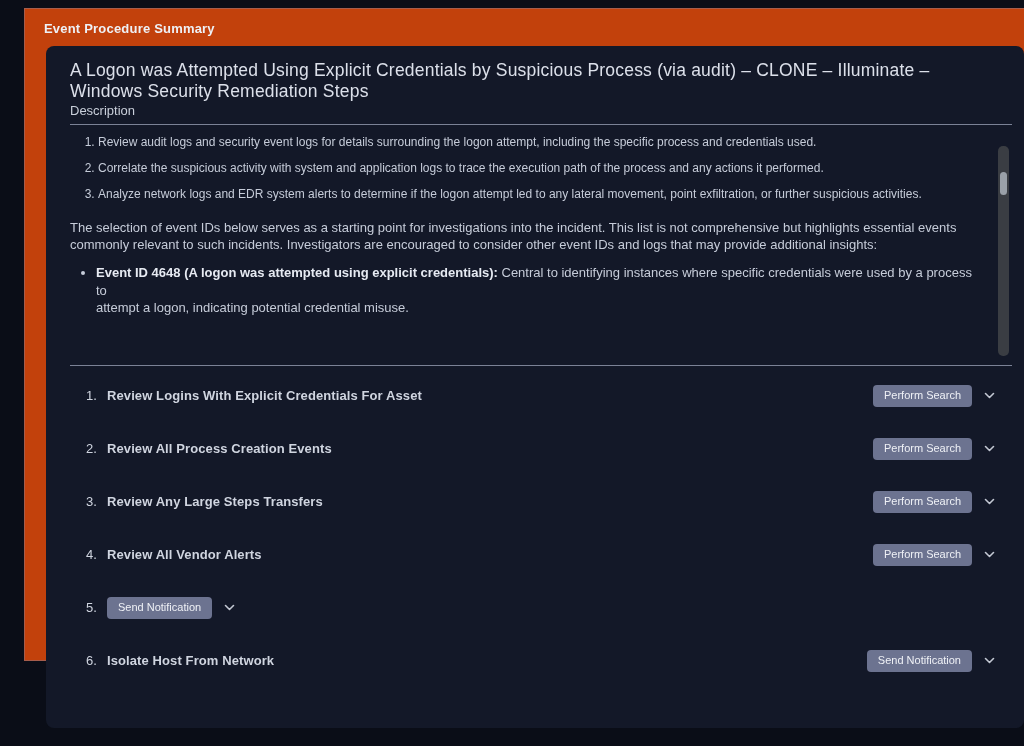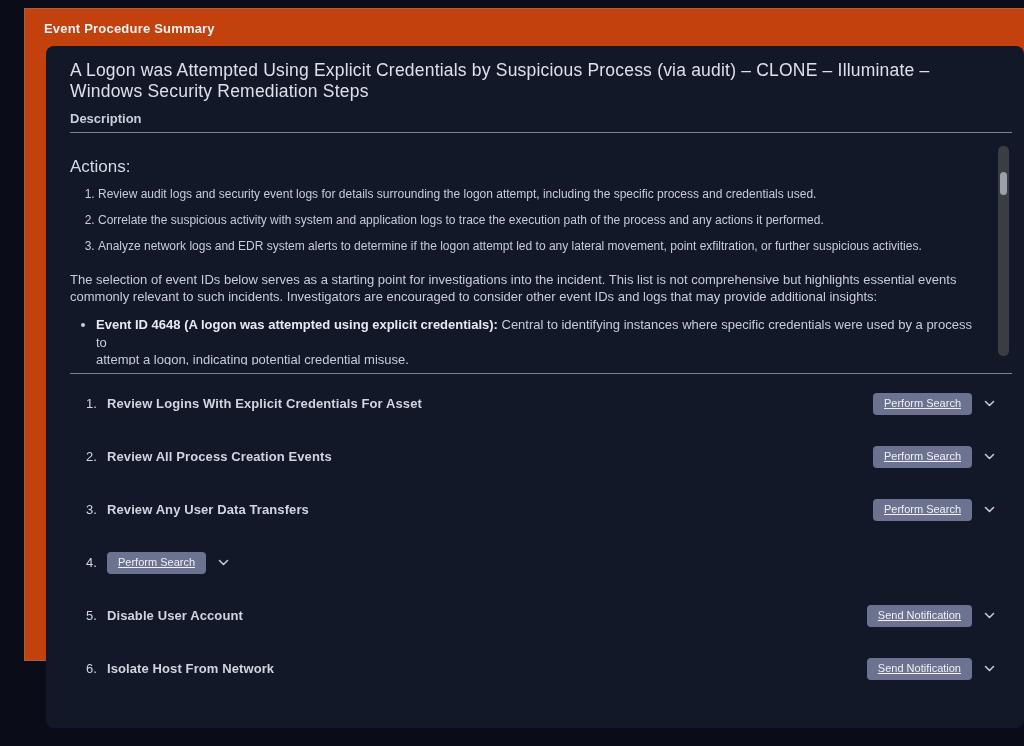--- a/index.html
+++ b/index.html
@@ -34,21 +34,21 @@
     margin: 2px 0 0 0;
     font-size: 17.5px; font-weight: 400;
     line-height: 21px;
     color: #dce0ea;
     white-space: pre-line;
     letter-spacing: 0.2px;
   }
   .section-label {
     font-size: 13px; color: #c9cfda;
   }
-  .desc-label { margin-top: 9px; font-weight: bold; }
+  .desc-label { margin-top: 1px; }
   .divider {
     height: 1px; background: #7b8296;
     margin-top: 6px;
   }
   .desc-scroll {
     position: relative;
     height: 232px;
     overflow: hidden;
     padding-right: 40px;
   }
@@ -100,21 +100,20 @@
   }
   .step-action-button {
     flex: none;
     background: #6c7390;
     color: #eff1f6;
     font-family: "Liberation Sans", sans-serif;
     font-size: 11px; line-height: 1;
     padding: 5px 11px 6px;
     border: none; border-radius: 4px;
     cursor: pointer;
-    text-decoration: underline;
   }
   .chevron {
     flex: none;
     margin: 0 16px 0 11px;
     width: 13px; height: 13px;
     display: flex; align-items: center; justify-content: center;
     cursor: pointer;
   }
   .scroll-track {
     position: absolute; right: 15px; top: 100px;
@@ -136,21 +135,20 @@
   <div class="app-header">Event Procedure Summary</div>
 
   <div class="panel">
     <div class="panel-title">A Logon was Attempted Using Explicit Credentials by Suspicious Process (via audit) – CLONE – Illuminate –
 Windows Security Remediation Steps</div>
 
     <div class="section-label desc-label">Description</div>
     <div class="divider"></div>
 
     <div class="desc-scroll">
-      <h2 class="section-heading">Actions:</h2>
       <ol class="actions-list">
         <li>Review audit logs and security event logs for details surrounding the logon attempt, including the specific process and credentials used.</li>
         <li>Correlate the suspicious activity with system and application logs to trace the execution path of the process and any actions it performed.</li>
         <li>Analyze network logs and EDR system alerts to determine if the logon attempt led to any lateral movement, point exfiltration, or further suspicious activities.</li>
       </ol>
 
       <p class="intro-text">The selection of event IDs below serves as a starting point for investigations into the incident. This list is not comprehensive but highlights essential events
 commonly relevant to such incidents. Investigators are encouraged to consider other event IDs and logs that may provide additional insights:</p>
 
       <ul class="events-list">
@@ -180,42 +178,42 @@
         <button class="step-action-button">Perform Search</button>
         <span class="chevron">
           <svg width="13" height="13" viewBox="0 0 13 13">
               <polyline points="2.5,4.5 6.5,8.5 10.5,4.5" fill="none" stroke="#c3c8d3" stroke-width="1.6" stroke-linecap="round" stroke-linejoin="round"></polyline>
             </svg>
         </span>
       </div>
 
       <div class="step-row">
         <span class="step-num">3.</span>
-        <span class="step-label">Review Any User Data Transfers</span>
+        <span class="step-label">Review Any Large Steps Transfers</span>
         <button class="step-action-button">Perform Search</button>
         <span class="chevron">
           <svg width="13" height="13" viewBox="0 0 13 13">
               <polyline points="2.5,4.5 6.5,8.5 10.5,4.5" fill="none" stroke="#c3c8d3" stroke-width="1.6" stroke-linecap="round" stroke-linejoin="round"></polyline>
             </svg>
         </span>
       </div>
 
       <div class="step-row">
         <span class="step-num">4.</span>
+        <span class="step-label">Review All Vendor Alerts</span>
         <button class="step-action-button">Perform Search</button>
         <span class="chevron">
           <svg width="13" height="13" viewBox="0 0 13 13">
               <polyline points="2.5,4.5 6.5,8.5 10.5,4.5" fill="none" stroke="#c3c8d3" stroke-width="1.6" stroke-linecap="round" stroke-linejoin="round"></polyline>
             </svg>
         </span>
       </div>
 
       <div class="step-row">
         <span class="step-num">5.</span>
-        <span class="step-label">Disable User Account</span>
         <button class="step-action-button">Send Notification</button>
         <span class="chevron">
           <svg width="13" height="13" viewBox="0 0 13 13">
               <polyline points="2.5,4.5 6.5,8.5 10.5,4.5" fill="none" stroke="#c3c8d3" stroke-width="1.6" stroke-linecap="round" stroke-linejoin="round"></polyline>
             </svg>
         </span>
       </div>
 
       <div class="step-row">
         <span class="step-num">6.</span>

